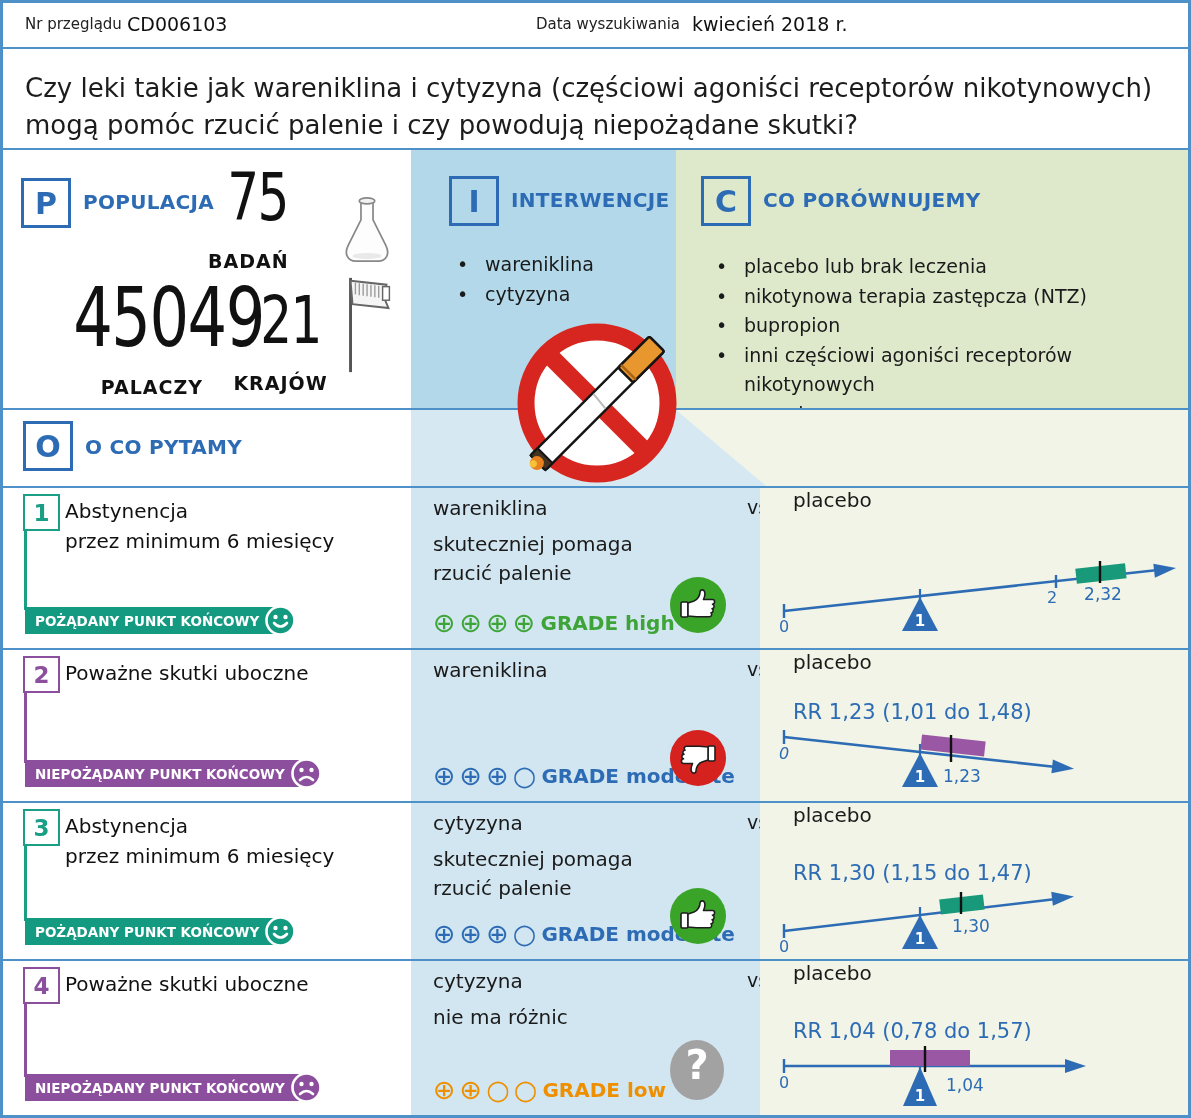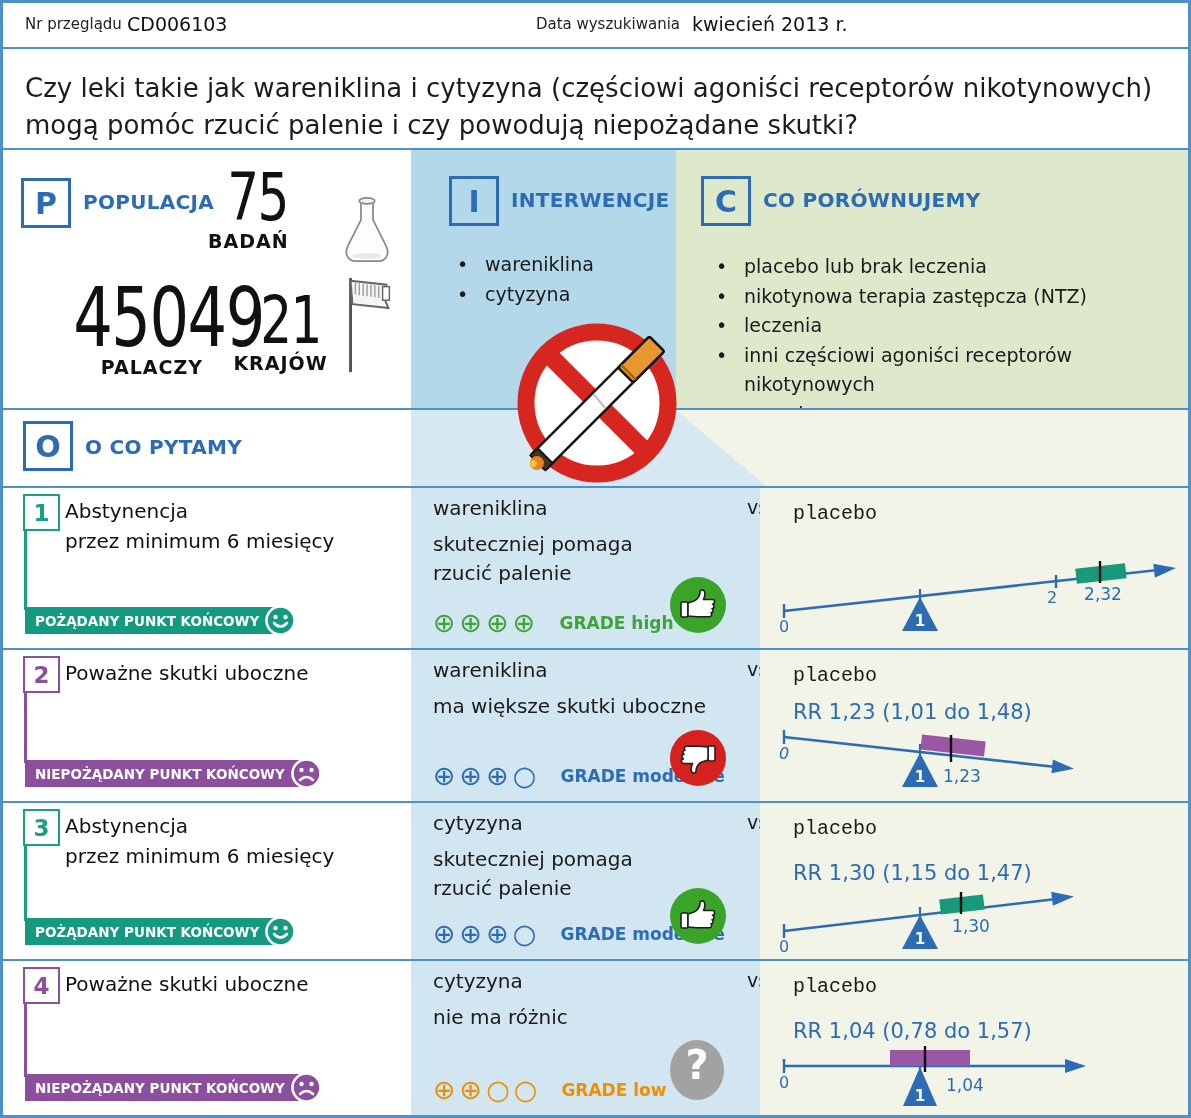--- a/index.html
+++ b/index.html
@@ -14,21 +14,21 @@
   #title{position:absolute;left:22px;top:52px;width:1140px;font-size:26px;line-height:37px;color:#1c1c1c;margin-top:15px;}
   
   .letterbox{position:absolute;width:44px;height:44px;border:3px solid #2d6cb5;display:flex;align-items:center;justify-content:center;font-size:30px;font-weight:bold;color:#2d6cb5;background:transparent;}
   .seclabel{position:absolute;font-size:20px;font-weight:bold;color:#2d6cb5;letter-spacing:.3px;}
   
   #pico{position:absolute;left:0;top:147px;width:1185px;height:258px;}
   .col-p{position:absolute;left:0;top:0;width:408px;height:100%;background:#fff;}
   .col-i{position:absolute;left:408px;top:0;width:265px;height:100%;background:#b3d8e9;}
   .col-c{position:absolute;left:673px;top:0;width:512px;height:100%;background:#dee9cc;}
   .big-num{display:inline-block;font-weight:400;transform:scaleX(.76);transform-origin:right bottom;letter-spacing:-2px;color:#111;}
-  .stat-label{font-weight:bold;font-size:19px;letter-spacing:1px;color:#111;}
+  .stat-label{font-weight:bold;font-size:19px;letter-spacing:1px;color:#111;margin-top:20px;}
   .bullets{list-style:none;margin:0;padding:0;font-size:19px;}
   .bullets li{position:relative;padding-left:34px;line-height:29.5px;}
   .bullets li::before{content:"•";position:absolute;left:6px;}
   
   #orow{position:absolute;left:0;top:407px;width:1185px;height:76px;background:#fff;}
   .o-mid{position:absolute;left:408px;top:0;width:777px;height:100%;background:#f1f4e6;}
   .o-wedge{position:absolute;left:0;top:0;width:360px;height:100%;background:#d6e9f3;clip-path:polygon(0 0,265px 0,355px 76px,0 76px);}
   
   .row{position:absolute;left:0;width:1185px;}
   .cell-left{position:absolute;left:0;top:0;width:408px;height:100%;background:#fff;}
@@ -41,24 +41,24 @@
   .theme-teal .vline{background:#1b9e86;}
   .theme-purple .vline{background:#8c4f9d;}
   .outcome{position:absolute;left:62px;top:8px;font-size:20px;line-height:30px;color:#111;}
   .badge{position:absolute;left:22px;bottom:14px;height:27px;display:flex;align-items:center;color:#ffffff;font-size:13.5px;font-weight:bold;letter-spacing:0;padding:0 22px 0 10px;white-space:nowrap;}
   .theme-teal .badge{background:#149a80;}
   .theme-purple .badge{background:#8c4f9d;text-align:right;}
   .badge .face{position:absolute;right:-16px;top:-3px;}
   .int-name{position:absolute;left:22px;top:8px;font-size:20px;}
   .finding{position:absolute;left:22px;top:42px;font-size:20px;line-height:29px;}
   .vs{position:absolute;left:336px;top:8px;font-size:19px;}
-  .comparator{position:absolute;left:33px;top:14px;font-size:20px;font-family:Liberation Mono, monospace;}
+  .comparator{position:absolute;left:33px;top:0;font-size:20px;}
   .grade-line{position:absolute;left:22px;bottom:12px;display:flex;align-items:center;}
   .grade-sym{font-size:27px;letter-spacing:4px;line-height:27px;}
-  .grade-lab{font-size:17px;font-weight:bold;margin-left:20px;}
+  .grade-lab{font-size:20px;font-weight:bold;margin-left:1px;}
   .grade-high{color:#3ea437;}
   .grade-moderate{color:#2d6cb5;}
   .grade-low{color:#ee8f00;}
   .result-circle{position:absolute;left:258px;bottom:14px;}
   .rr{position:absolute;left:33px;font-size:21px;color:#2d6cb5;}
   .seesaw{position:absolute;left:10px;}
   .seesaw text{font-size:16px;fill:#2d6cb5;}
   .seesaw .est{font-size:17px;}
   .seesaw .fulcrum-num{fill:#fff;font-size:15px;font-weight:bold;}
   .box-teal{fill:#18997a;}
@@ -75,21 +75,21 @@
   <div class="sep" style="top:405px"></div>
   <div class="sep" style="top:483px"></div>
   <div class="sep" style="top:645px"></div>
   <div class="sep" style="top:798px"></div>
   <div class="sep" style="top:956px"></div>
 
   <div id="header">
     <span class="hdr-small" style="position:absolute;left:22px;top:12px">Nr przeglądu</span>
     <span class="hdr-big" style="position:absolute;left:124px;top:10px">CD006103</span>
     <span class="hdr-small" style="position:absolute;right:320px;top:12px">Data wyszukiwania</span>
-    <span class="hdr-big" style="position:absolute;right:18px;top:10px;width:290px">kwiecień 2013 r.</span>
+    <span class="hdr-big" style="position:absolute;right:18px;top:10px;width:290px">kwiecień 2018 r.</span>
   </div>
 
   <div id="title">
     <div>Czy leki takie jak wareniklina i cytyzyna (częściowi agoniści receptorów nikotynowych)</div>
     <div>mogą pomóc rzucić palenie i czy powodują niepożądane skutki?</div>
   </div>
 
   <div id="pico">
     <div class="col-p">
       <div class="letterbox" style="left:18px;top:28px">
@@ -144,21 +144,21 @@
     </div>
 
     <div class="col-c">
       <div class="letterbox" style="left:25px;top:26px">
           <span>C</span>
         </div>
       <div class="seclabel" style="left:87px;top:38px">CO PORÓWNUJEMY</div>
       <ul class="bullets" style="position:absolute;left:34px;top:102px;width:470px">
         <li>placebo lub brak leczenia</li>
         <li>nikotynowa terapia zastępcza (NTZ)</li>
-        <li>leczenia</li>
+        <li>bupropion</li>
         <li>inni częściowi agoniści receptorów nikotynowych</li>
         <li>e-papierosy</li>
       </ul>
     </div>
   </div>
 
   <div id="orow">
     <div class="o-mid">
       <div class="o-wedge"></div>
     </div>
@@ -256,23 +256,20 @@
         <svg class="face" width="33" height="33" viewBox="0 0 33 33">
           <circle cx="16.5" cy="16.5" r="14" fill="#8c4f9d" stroke="#fff" stroke-width="2.6"></circle>
           <circle cx="11.5" cy="13" r="2.2" fill="#fff"></circle>
             <circle cx="21.5" cy="13" r="2.2" fill="#fff"></circle>
           <path d="M10 23 Q16.5 17 23 23" stroke="#fff" stroke-width="2.6" fill="none" stroke-linecap="round"></path>
         </svg>
       </div>
     </div>
     <div class="cell-mid">
       <div class="int-name">wareniklina</div>
-      <div class="finding">
-        <div>ma większe skutki uboczne</div>
-      </div>
       <div class="grade-line grade-moderate">
         <span class="grade-sym">⊕⊕⊕○</span>
         <span class="grade-lab">GRADE moderate</span>
       </div>
       <svg class="result-circle" width="58" height="58" viewBox="0 0 58 58">
         <circle cx="29" cy="29" r="28" fill="#d5221e"></circle>
         <g fill="#fff" stroke="#1d1d1d" stroke-width="1.6" stroke-linejoin="round" transform="rotate(180 29 29)">
           <rect x="12" y="26" width="7" height="15" rx="1.5"></rect>
           <path d="M19 40 V27 l6 -2 c4 -1.5 6 -6 6 -9 c0 -2.5 3.5 -3 4.5 -0.5 c0.8 2 0.3 5 -1 8 h9 c2.8 0 2.8 4.2 0 4.7 c2.5 0.8 2 4.2 -0.5 4.5 c2 1 1.2 4 -1 4.2 c1.5 1.2 0.5 3.8 -1.5 3.8 h-13 z"></path>
         </g>

